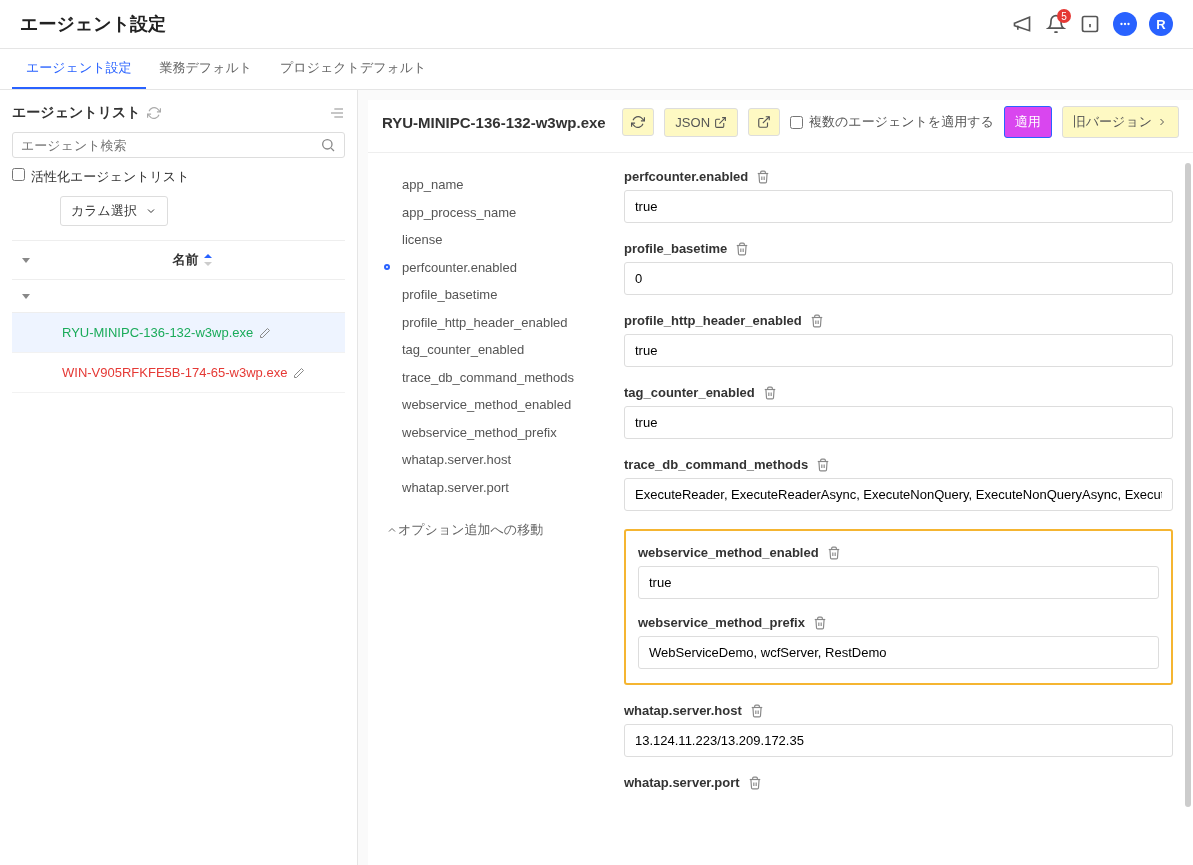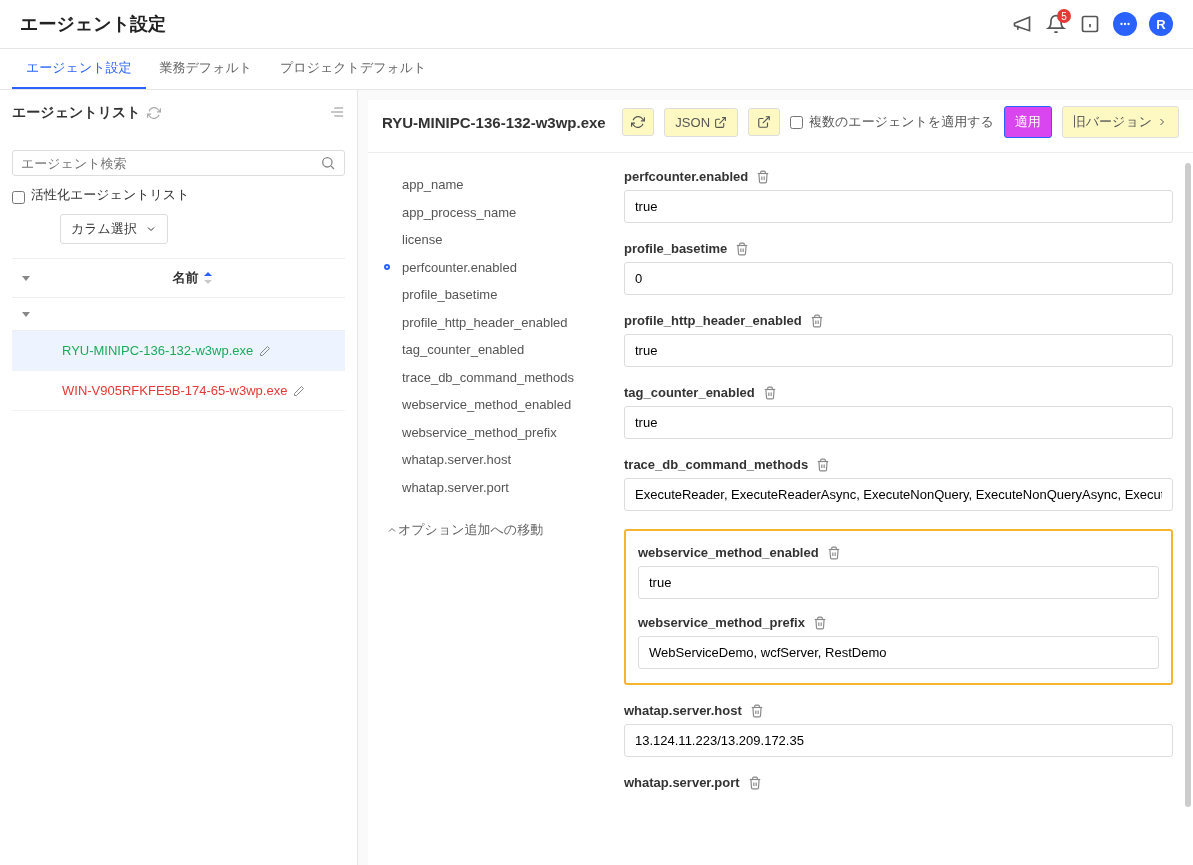--- a/index.html
+++ b/index.html
@@ -18,25 +18,25 @@
 .tabs { display: flex; gap: 0; padding: 0 12px; border-bottom: 1px solid #e5e5e5; }
 .tab { padding: 10px 14px; font-size: 13px; color: #666; cursor: pointer; border-bottom: 2px solid transparent; }
 .tab.active { color: #2962ff; border-bottom-color: #2962ff; font-weight: 500; }
 
 
 .body-wrap { display: flex; height: calc(100vh - 88px); }
 .sidebar { width: 358px; border-right: 1px solid #e5e5e5; padding: 14px 12px; overflow-y: auto; }
 .main { flex: 1; display: flex; flex-direction: column; overflow: hidden; background: #fafafa; padding: 10px 0 0 10px; }
 
 
-.sidebar-title-row { display: flex; justify-content: space-between; align-items: flex-start; margin-bottom: 28px; }
+.sidebar-title-row { display: flex; justify-content: space-between; align-items: center; margin-bottom: 10px; }
 .sidebar-title { font-size: 14px; font-weight: 700; display: flex; align-items: center; gap: 6px; }
 .search-row { display: flex; align-items: center; border: 1px solid #ddd; border-radius: 3px; padding: 4px 8px; margin-bottom: 10px; }
 .search-input { flex: 1; border: none; outline: none; font-size: 13px; }
-.checkbox-row { display: flex; align-items: flex-end; gap: 6px; margin-bottom: 10px; font-size: 13px; }
+.checkbox-row { display: flex; align-items: flex-start; gap: 6px; margin-bottom: 10px; font-size: 13px; }
 .column-select { border: 1px solid #ddd; border-radius: 3px; padding: 5px 10px; display: inline-flex; align-items: center; gap: 8px; cursor: pointer; margin-bottom: 14px; font-size: 13px; margin-left: 48px; }
 .list-header { display: flex; align-items: center; border-top: 1px solid #eee; border-bottom: 1px solid #eee; padding: 10px 8px; }
 .list-header-caret { width: 28px; color: #888; }
 .list-header-name { flex: 1; text-align: center; font-weight: 600; display: flex; align-items: center; justify-content: center; gap: 4px; }
 .sort-icon { color: #2962ff; font-size: 10px; }
 .group-row { padding: 10px 8px; border-bottom: 1px solid #eee; color: #888; }
 .agent-row { padding: 12px 18px 12px 50px; border-bottom: 1px solid #f2f2f2; display: flex; align-items: center; gap: 6px; cursor: pointer; }
 .agent-row.selected { background: #eef4ff; }
 .agent-name-green { color: #1aab5a; }
 .agent-name-red { color: #e53935; }

